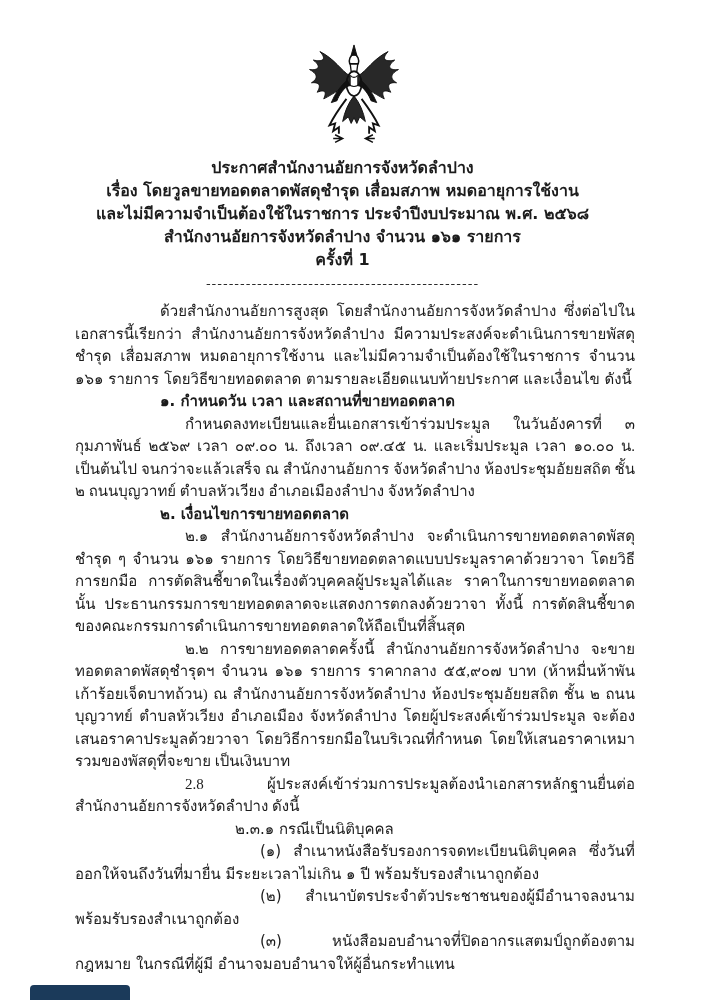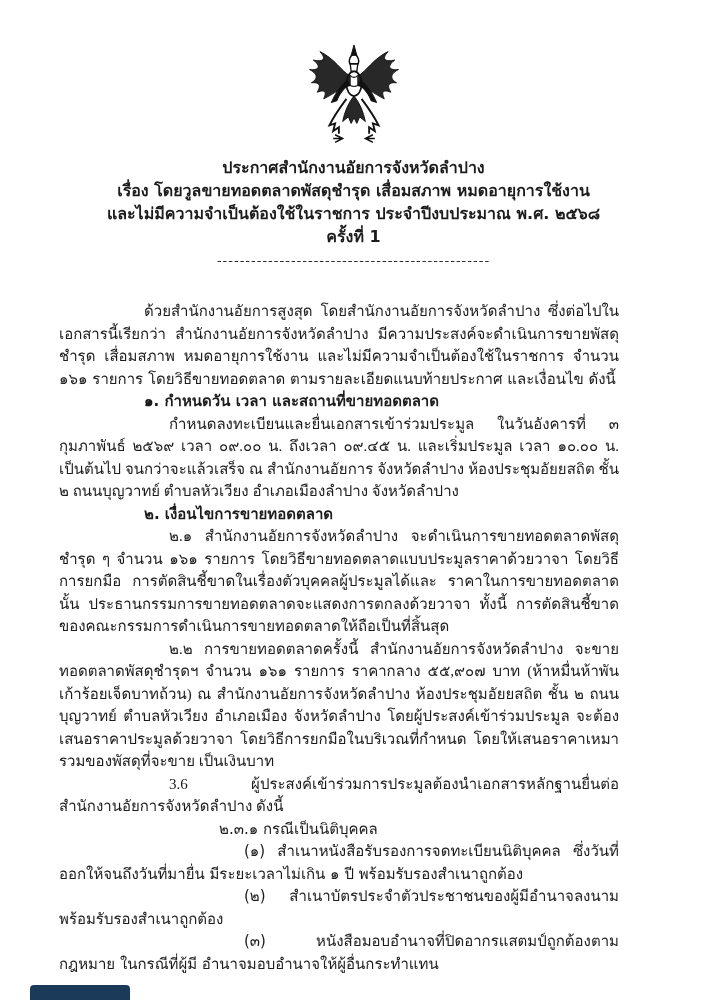--- a/index.html
+++ b/index.html
@@ -16,41 +16,41 @@
     position: absolute;
     top: 44px;
     left: 0;
     width: 707px;
     text-align: center;
   }
   .emblem-wrap svg { width: 96px; height: 104px; }
   .title-block {
     position: absolute;
     top: 156px;
-    left: 60px;
+    left: 49px;
     width: 587px;
     text-align: center;
   }
   .title-line {
     font-size: 16px;
     font-weight: bold;
     line-height: 23px;
     white-space: nowrap;
   }
   .divider {
     font-size: 13px;
     letter-spacing: 1px;
     line-height: 18px;
     margin-top: 4px;
     color: #2a2a2a;
   }
   .body-block {
     position: absolute;
     top: 300px;
-    left: 59px;
+    left: 75px;
     width: 560px;
     font-size: 15px;
     line-height: 22.5px;
     text-align: justify;
   }
   .para { margin: 0; }
   .indent-1 { text-indent: 85px; }
   .indent-2 { text-indent: 110px; font-family: Liberation Serif, serif; }
   .indent-3 { text-indent: 160px; }
   .indent-4 { text-indent: 185px; }
@@ -95,34 +95,35 @@
 
       <path d="M30 96 L38 100 L30 104 M28 100 L38 100" fill="none" stroke-width="1.6"></path>
       <path d="M70 96 L62 100 L70 104 M72 100 L62 100" fill="none" stroke-width="1.6"></path>
     </svg>
   </div>
 
   <div class="title-block">
     <div class="title-line">ประกาศสำนักงานอัยการจังหวัดลำปาง</div>
     <div class="title-line">เรื่อง โดยวูลขายทอดตลาดพัสดุชำรุด เสื่อมสภาพ หมดอายุการใช้งาน</div>
     <div class="title-line">และไม่มีความจำเป็นต้องใช้ในราชการ ประจำปีงบประมาณ พ.ศ. ๒๕๖๘</div>
+    <div class="title-line">สำนักงานอัยการจังหวัดลำปาง จำนวน ๑๖๑ รายการ</div>
     <div class="title-line">ครั้งที่ 1</div>
     <div class="divider">------------------------------------------------</div>
   </div>
 
   <div class="body-block">
     <p class="para indent-1">ด้วยสำนักงานอัยการสูงสุด โดยสำนักงานอัยการจังหวัดลำปาง ซึ่งต่อไปในเอกสารนี้เรียกว่า สำนักงานอัยการจังหวัดลำปาง มีความประสงค์จะดำเนินการขายพัสดุชำรุด เสื่อมสภาพ หมดอายุการใช้งาน และไม่มีความจำเป็นต้องใช้ในราชการ จำนวน ๑๖๑ รายการ โดยวิธีขายทอดตลาด ตามรายละเอียดแนบท้ายประกาศ และเงื่อนไข ดังนี้</p>
 
     <p class="para indent-1 sec-head">๑. กำหนดวัน เวลา และสถานที่ขายทอดตลาด</p>
     <p class="para indent-2">กำหนดลงทะเบียนและยื่นเอกสารเข้าร่วมประมูล ในวันอังคารที่ ๓ กุมภาพันธ์ ๒๕๖๙  เวลา ๐๙.๐๐ น. ถึงเวลา ๐๙.๔๕ น. และเริ่มประมูล เวลา ๑๐.๐๐ น. เป็นต้นไป จนกว่าจะแล้วเสร็จ ณ สำนักงานอัยการ จังหวัดลำปาง ห้องประชุมอัยยสถิต ชั้น ๒ ถนนบุญวาทย์ ตำบลหัวเวียง อำเภอเมืองลำปาง จังหวัดลำปาง</p>
 
     <p class="para indent-1 sec-head">๒. เงื่อนไขการขายทอดตลาด</p>
     <p class="para indent-2">๒.๑ สำนักงานอัยการจังหวัดลำปาง จะดำเนินการขายทอดตลาดพัสดุชำรุด ๆ จำนวน ๑๖๑ รายการ โดยวิธีขายทอดตลาดแบบประมูลราคาด้วยวาจา โดยวิธีการยกมือ การตัดสินชี้ขาดในเรื่องตัวบุคคลผู้ประมูลได้และ ราคาในการขายทอดตลาดนั้น ประธานกรรมการขายทอดตลาดจะแสดงการตกลงด้วยวาจา ทั้งนี้ การตัดสินชี้ขาด ของคณะกรรมการดำเนินการขายทอดตลาดให้ถือเป็นที่สิ้นสุด</p>
     <p class="para indent-2">๒.๒ การขายทอดตลาดครั้งนี้ สำนักงานอัยการจังหวัดลำปาง จะขายทอดตลาดพัสดุชำรุดฯ จำนวน ๑๖๑ รายการ ราคากลาง ๕๕,๙๐๗ บาท (ห้าหมื่นห้าพันเก้าร้อยเจ็ดบาทถ้วน) ณ สำนักงานอัยการจังหวัดลำปาง ห้องประชุมอัยยสถิต ชั้น ๒ ถนนบุญวาทย์ ตำบลหัวเวียง อำเภอเมือง จังหวัดลำปาง โดยผู้ประสงค์เข้าร่วมประมูล จะต้องเสนอราคาประมูลด้วยวาจา โดยวิธีการยกมือในบริเวณที่กำหนด โดยให้เสนอราคาเหมารวมของพัสดุที่จะขาย เป็นเงินบาท</p>
-    <p class="para indent-2">3.6 ผู้ประสงค์เข้าร่วมการประมูลต้องนำเอกสารหลักฐานยื่นต่อ สำนักงานอัยการจังหวัดลำปาง ดังนี้</p>
+    <p class="para indent-2">2.8 ผู้ประสงค์เข้าร่วมการประมูลต้องนำเอกสารหลักฐานยื่นต่อ สำนักงานอัยการจังหวัดลำปาง ดังนี้</p>
     <p class="para indent-3">๒.๓.๑ กรณีเป็นนิติบุคคล</p>
     <p class="para indent-4">(๑) สำเนาหนังสือรับรองการจดทะเบียนนิติบุคคล ซึ่งวันที่ออกให้จนถึงวันที่มายื่น มีระยะเวลาไม่เกิน ๑ ปี พร้อมรับรองสำเนาถูกต้อง</p>
     <p class="para indent-4">(๒) สำเนาบัตรประจำตัวประชาชนของผู้มีอำนาจลงนาม พร้อมรับรองสำเนาถูกต้อง</p>
     <p class="para indent-4">(๓) หนังสือมอบอำนาจที่ปิดอากรแสตมป์ถูกต้องตามกฎหมาย ในกรณีที่ผู้มี อำนาจมอบอำนาจให้ผู้อื่นกระทำแทน</p>
   </div>
 
   <div class="footer-artifact" style="background: rgb(27, 58, 90);"></div>
 </div>
 
 </body></html>

